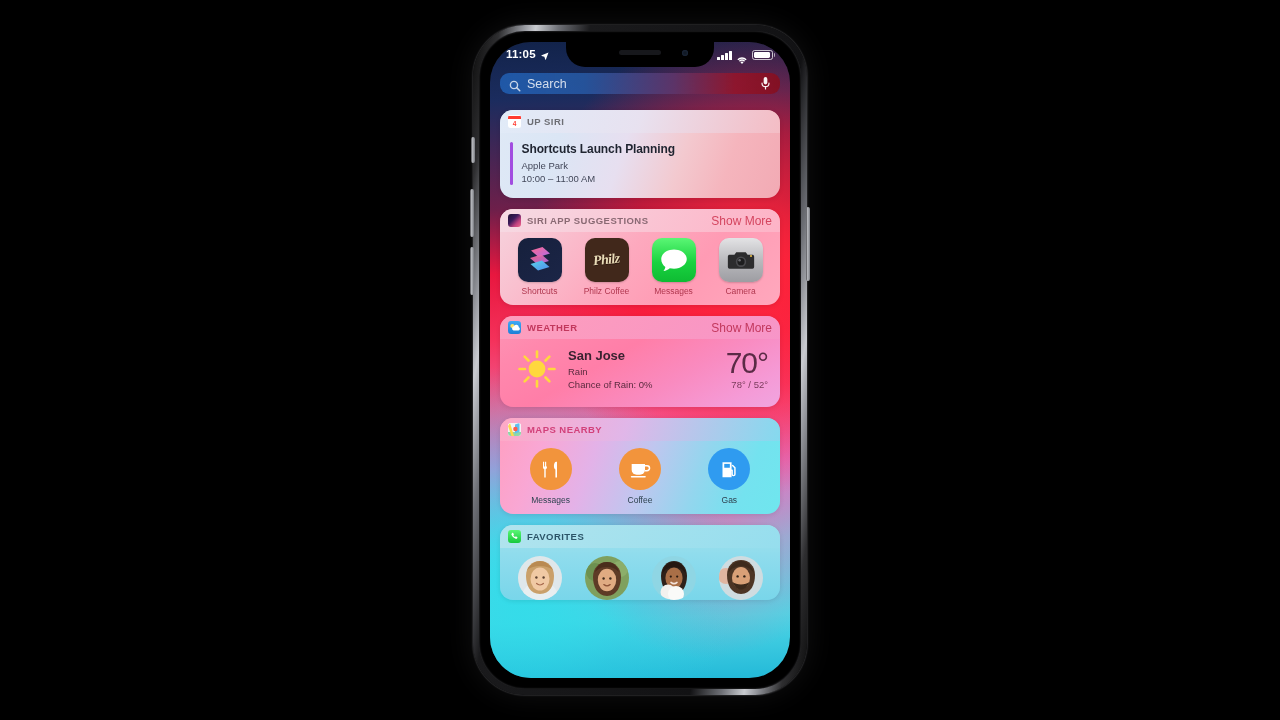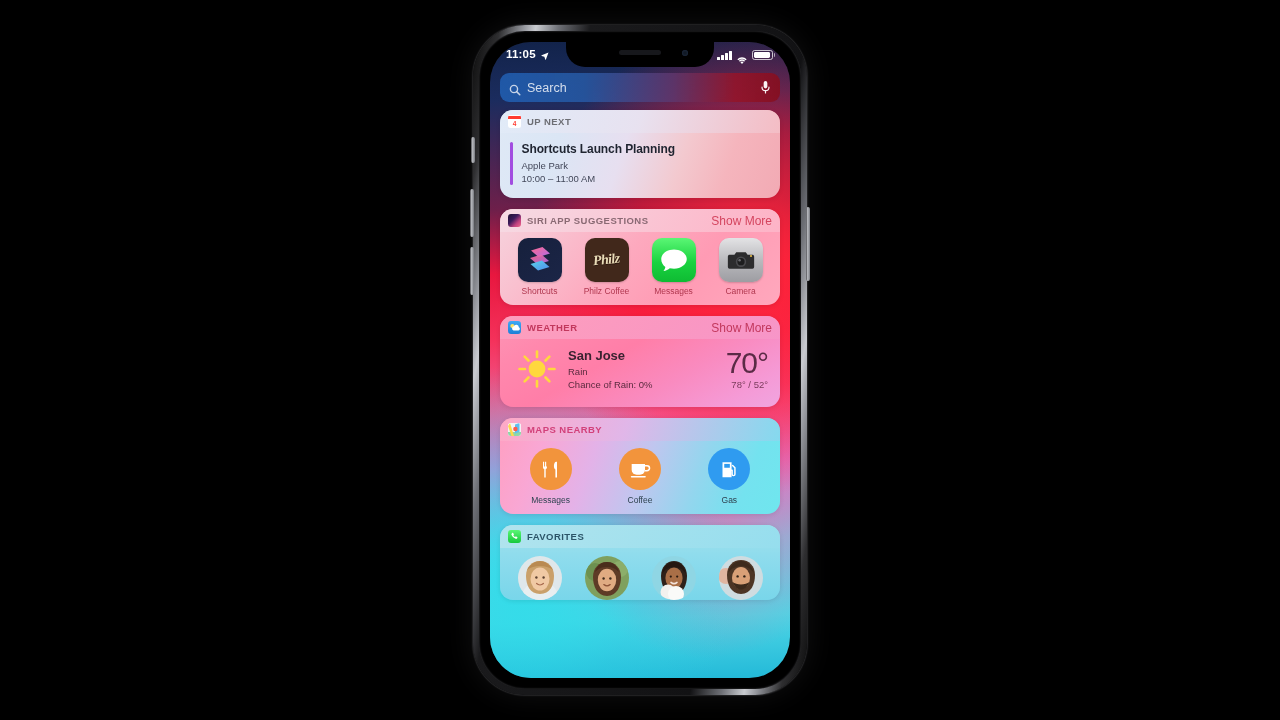--- a/index.html
+++ b/index.html
@@ -63,21 +63,21 @@
   .bars i:nth-child(1){height:3px} .bars i:nth-child(2){height:5px}
   .bars i:nth-child(3){height:7px} .bars i:nth-child(4){height:9px}
   .wifi { width:12px; height:9px; }
   .batt { width:21px; height:10px; border:1.2px solid rgba(255,255,255,.75); border-radius:2.6px; position:relative; }
   .batt::after { content:""; position:absolute; left:1.2px; top:1.2px; bottom:1.2px; right:1.2px; background:#fff; border-radius:1.4px; }
   .batt-tip { width:1.5px; height:4px; background:rgba(255,255,255,.6); border-radius:0 1px 1px 0; margin-left:1px; }
 
   
   .search-wrap { position:absolute; top:31px; left:10px; right:10px; z-index:30; }
   .searchbar {
-    height:29px; border-radius:9px; display:flex; align-items:center; padding:0 9px;
+    height:21px; border-radius:9px; display:flex; align-items:center; padding:0 9px;
     background:linear-gradient(90deg, rgba(33,96,180,.86) 0%, rgba(40,92,168,.82) 30%, rgba(96,56,110,.80) 62%, rgba(150,20,40,.84) 84%, rgba(135,14,30,.88) 100%);
     backdrop-filter:blur(8px);
   }
   .search-icon { width:12px; height:12px; margin-right:6px; flex:0 0 auto; opacity:.88; }
   .search-ph { font-size:12.5px; color:rgba(255,255,255,.80); flex:1; }
   .mic-icon { width:11px; height:15px; opacity:.95; flex:0 0 auto; }
 
   
   .widgets { position:absolute; top:68px; left:10px; right:10px; bottom:0; z-index:20; }
   .widget {
@@ -229,21 +229,21 @@
         </div>
 
         <div class="widgets">
 
           <div class="widget w-upnext">
             <div class="w-head">
               <span class="w-appicon cal-icon">
                 <span class="cal-top"></span>
                 <span class="cal-day">4</span>
               </span>
-              <span class="w-title">UP NEXT</span>
+              <span class="w-title">UP SIRI</span>
             </div>
             <div class="event">
               <div class="event-bar"></div>
               <div>
                 <div class="event-title">Shortcuts Launch Planning</div>
                 <div class="event-loc">Apple Park</div>
                 <div class="event-time">10:00 – 11:00 AM</div>
               </div>
             </div>
           </div>

